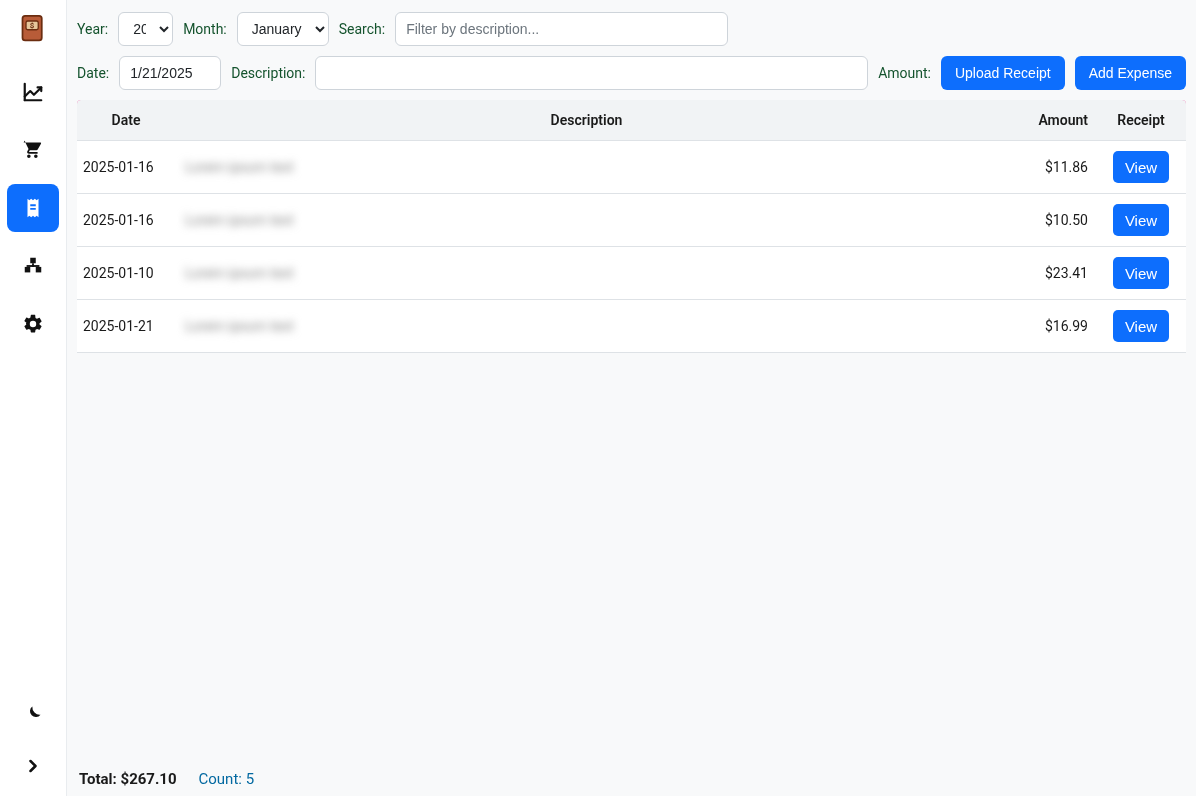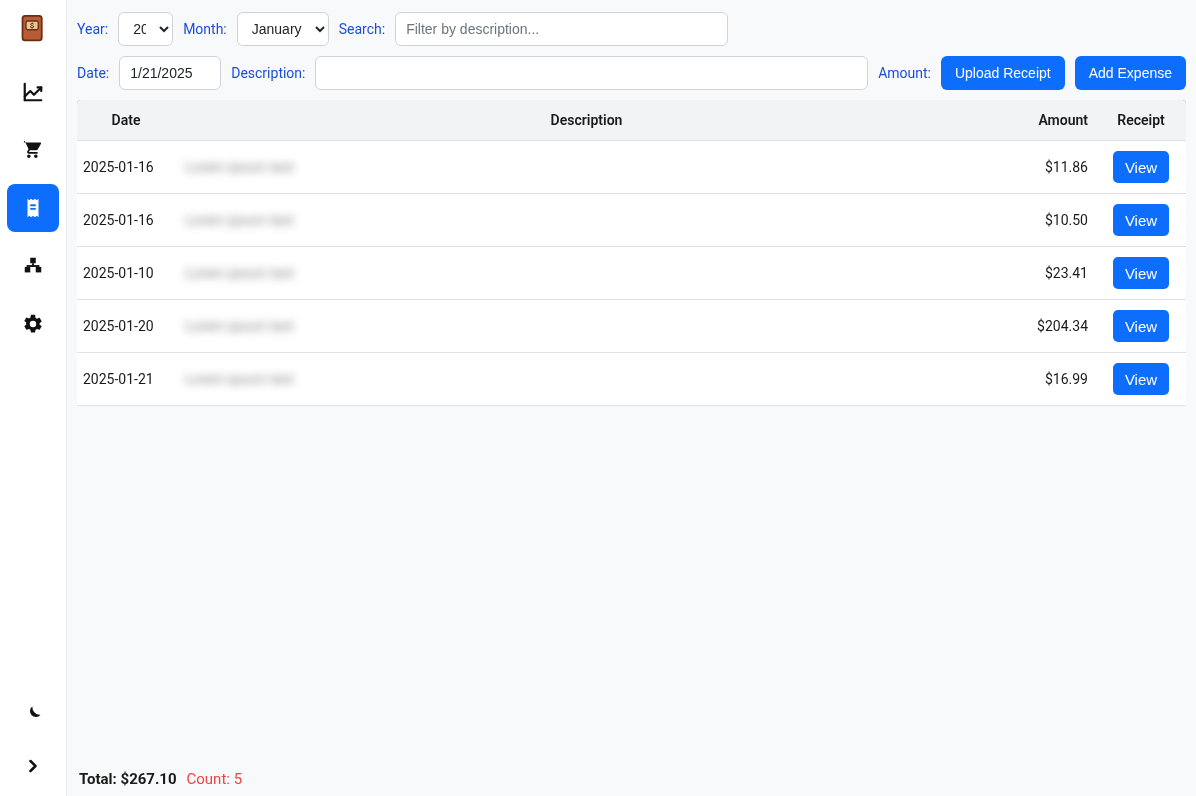--- a/index.html
+++ b/index.html
@@ -7,21 +7,21 @@
   .app { display: flex; height: 796px; width: 1196px; }
   .sidebar { width: 67px; background: #fff; border-right: 1px solid #e9ecef; display: flex; flex-direction: column; align-items: center; padding-top: 12px; }
   .logo { width: 32px; height: 32px; margin-bottom: 24px; display:flex; align-items:center; justify-content:center; }
   .nav-items { display: flex; flex-direction: column; gap: 10px; align-items:center; }
   .nav-item { width: 52px; height: 48px; display: flex; align-items: center; justify-content: center; border-radius: 8px; cursor: pointer; color: #111; }
   .nav-item.active { background: #0d6efd; color: #fff; }
   .sidebar-bottom { margin-top: auto; margin-bottom: 10px; display:flex; flex-direction:column; gap:12px; align-items:center; }
   .bottom-icon { width: 40px; height: 40px; display:flex; align-items:center; justify-content:center; cursor:pointer; color:#111; }
   .main { flex:1; display:flex; flex-direction:column; padding: 12px 10px 6px 10px; }
   .row { display:flex; align-items:center; gap:10px; margin-bottom:10px; flex-wrap:nowrap; }
-  .lbl { font-size:14px; color:#1d4ed8; }
+  .lbl { font-size:14px; color:#14532d; }
   input[type="text"], input[type="search"], select, .form-control {
     border:1px solid #ced4da; border-radius:6px; padding:6px 10px; font-size:14px; background:#fff; color:#212529; height:34px;
   }
   .form-control::placeholder { color:#6c757d; }
   .year-select { width:55px; }
   .month-select { width:92px; }
   .search-input { width:333px; }
   .date-input { width:102px; }
   .desc-input { flex:1; min-width:100px; width:310px;}
   .amount-input { width:305px; }
@@ -34,23 +34,23 @@
   .col-date { width:100px; padding-left:6px;}
   .col-desc { }
   .col-amount { width:100px; text-align:right; padding-right:8px;}
   .col-receipt { width:90px; text-align:center; }
   thead th.col-date { text-align:center; }
   thead th.col-desc { text-align:center; }
   thead th.col-amount { text-align:right; }
   thead th.col-receipt { text-align:center; }
   .btn-sm { padding:16px 12px; height:28px; font-size:15px; border-radius:5px;text-align:right;}
   .blur { filter: blur(4px); color:#888; user-select:none; }
-  .footer { display:flex; gap:10px; padding:6px 2px 2px 2px; font-size:15px; align-items:baseline;}
+  .footer { display:flex; gap:22px; padding:6px 2px 2px 2px; font-size:15px; align-items:baseline;}
   .footer .total { font-weight:700; }
-  .footer .count { color:#ef4444; }
+  .footer .count { color:#0369a1; }
   svg { display:block; }
 </style>
 </head>
 <body>
 
 <div class="app">
   <div class="sidebar">
     <div class="logo">
       <svg width="28" height="28" viewBox="0 0 32 32">
         <rect x="4" y="2" width="22" height="28" rx="3" fill="#b85c38" stroke="#6b2d10" stroke-width="2"></rect>
@@ -168,26 +168,20 @@
               <td class="col-amount">$10.50</td>
               <td class="col-receipt"><button class="btn btn-sm">View</button></td>
             </tr>
             <tr>
               <td class="col-date">2025-01-10</td>
               <td class="col-desc"><span class="blur">Lorem ipsum text</span></td>
               <td class="col-amount">$23.41</td>
               <td class="col-receipt"><button class="btn btn-sm">View</button></td>
             </tr>
             <tr>
-              <td class="col-date">2025-01-20</td>
-              <td class="col-desc"><span class="blur">Lorem ipsum text</span></td>
-              <td class="col-amount">$204.34</td>
-              <td class="col-receipt"><button class="btn btn-sm">View</button></td>
-            </tr>
-            <tr>
               <td class="col-date">2025-01-21</td>
               <td class="col-desc"><span class="blur">Lorem ipsum text</span></td>
               <td class="col-amount">$16.99</td>
               <td class="col-receipt"><button class="btn btn-sm">View</button></td>
             </tr>
           </tbody>
       </table>
     </div>
 
     <div class="footer">

